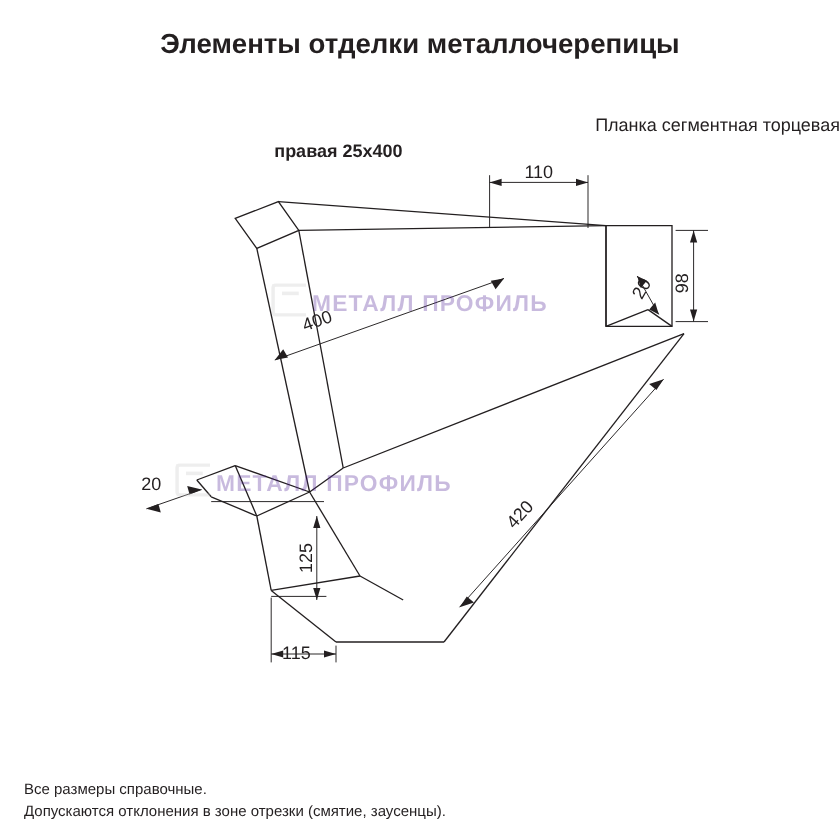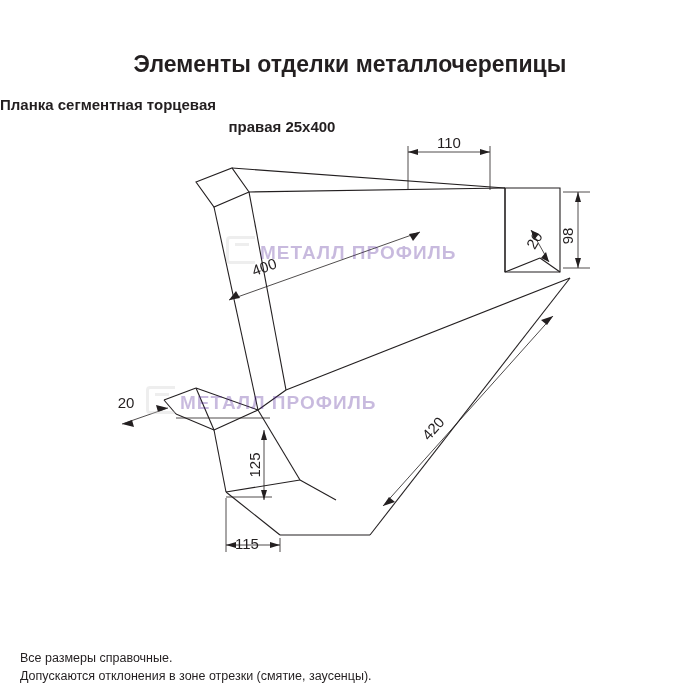--- a/index.html
+++ b/index.html
@@ -24,30 +24,29 @@
   .page-title {
     position: absolute;
     left: 0;
     top: 23px;
     width: 700px;
     text-align: center;
     font-size: 23px;
     font-weight: bold;
     letter-spacing: 0px;
     color: #231f20;
-    margin-top: 28px;
   }
   .subtitle-1 {
     position: absolute;
     left: 0;
     top: 96px;
     width: 700px;
-    text-align: left;
+    text-align: right;
     font-size: 15px;
-    font-weight: bold;
+    font-weight: normal;
     color: #231f20;
   }
   .subtitle-2 {
     position: absolute;
     left: 0;
     top: 118px;
     width: 564px;
     text-align: center;
     font-size: 15px;
     font-weight: bold;

